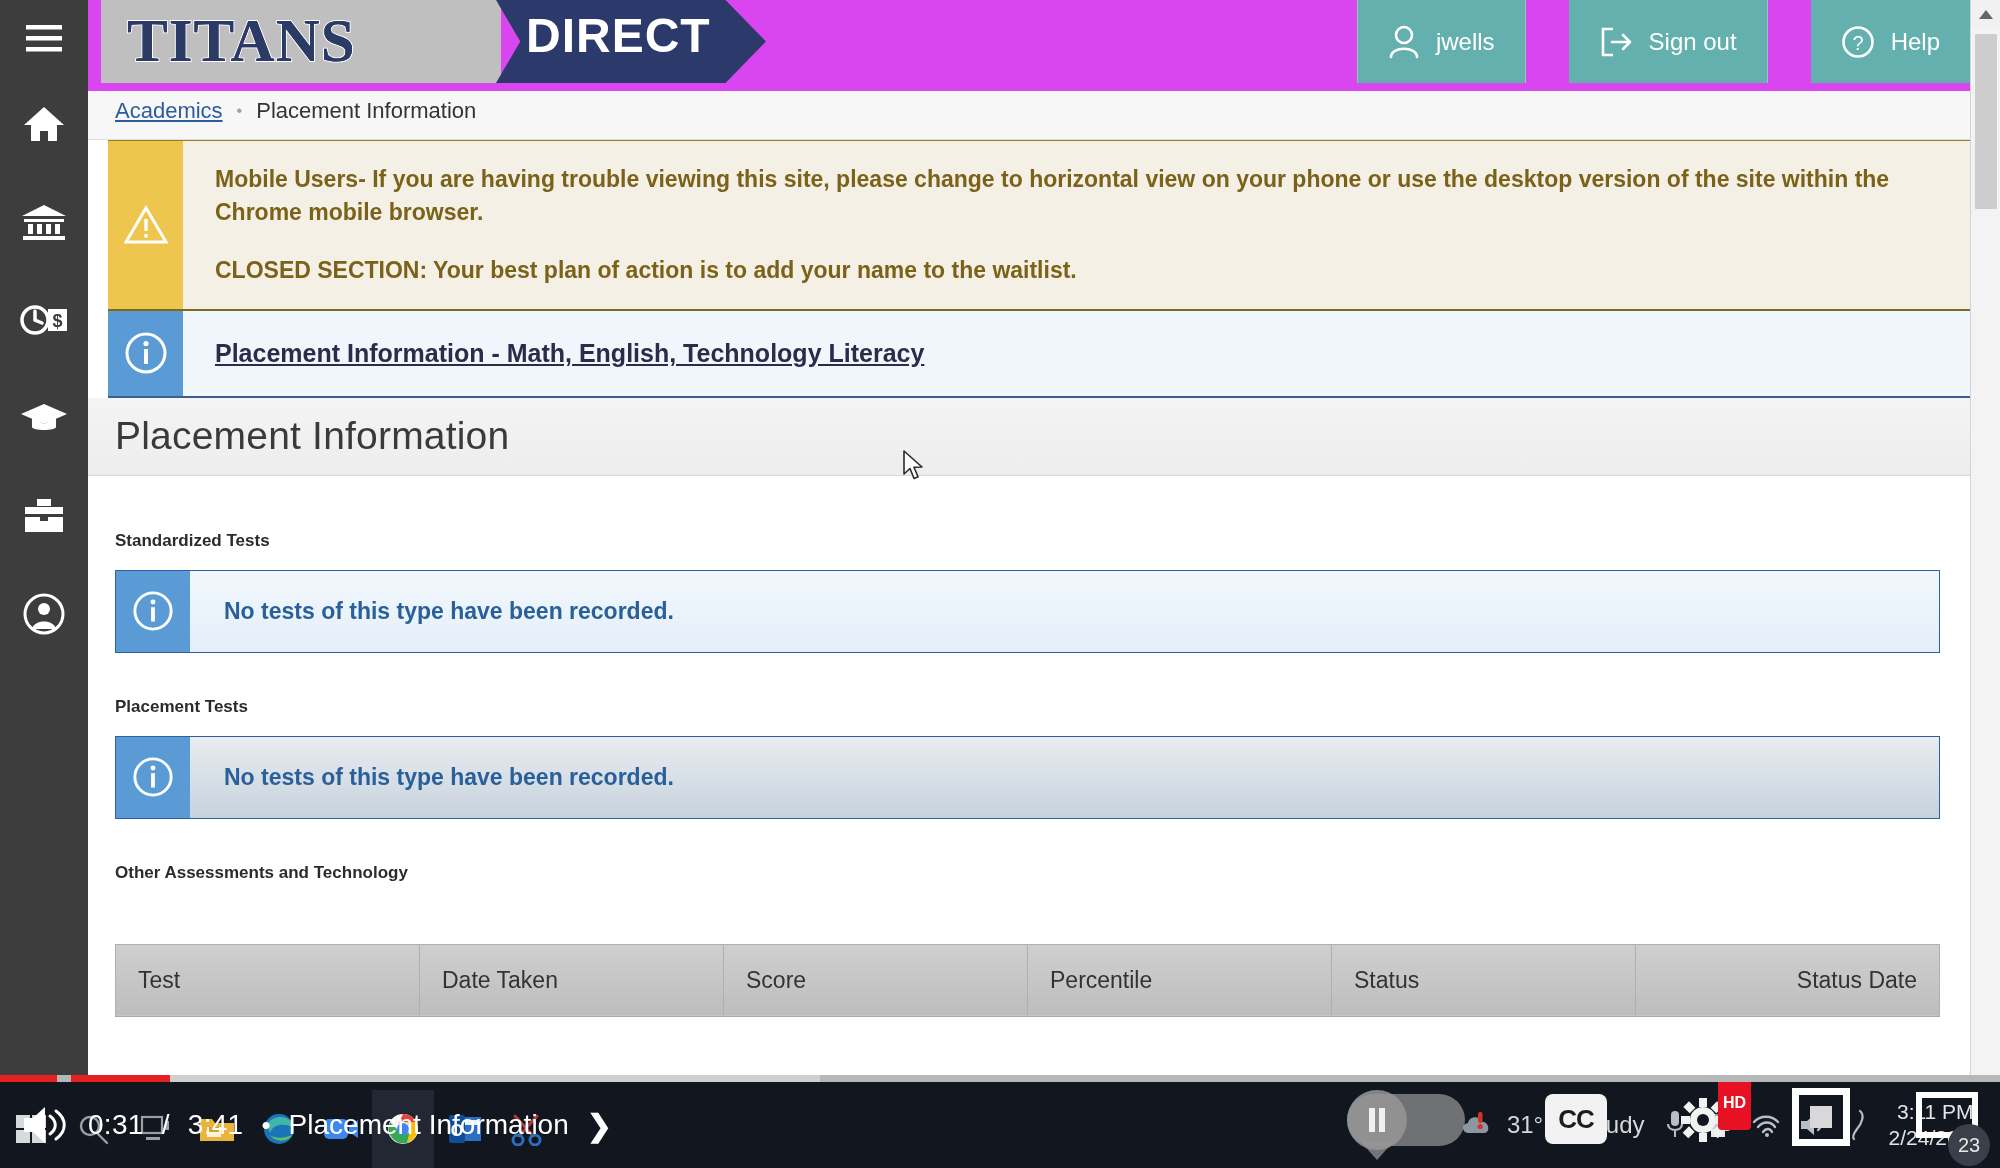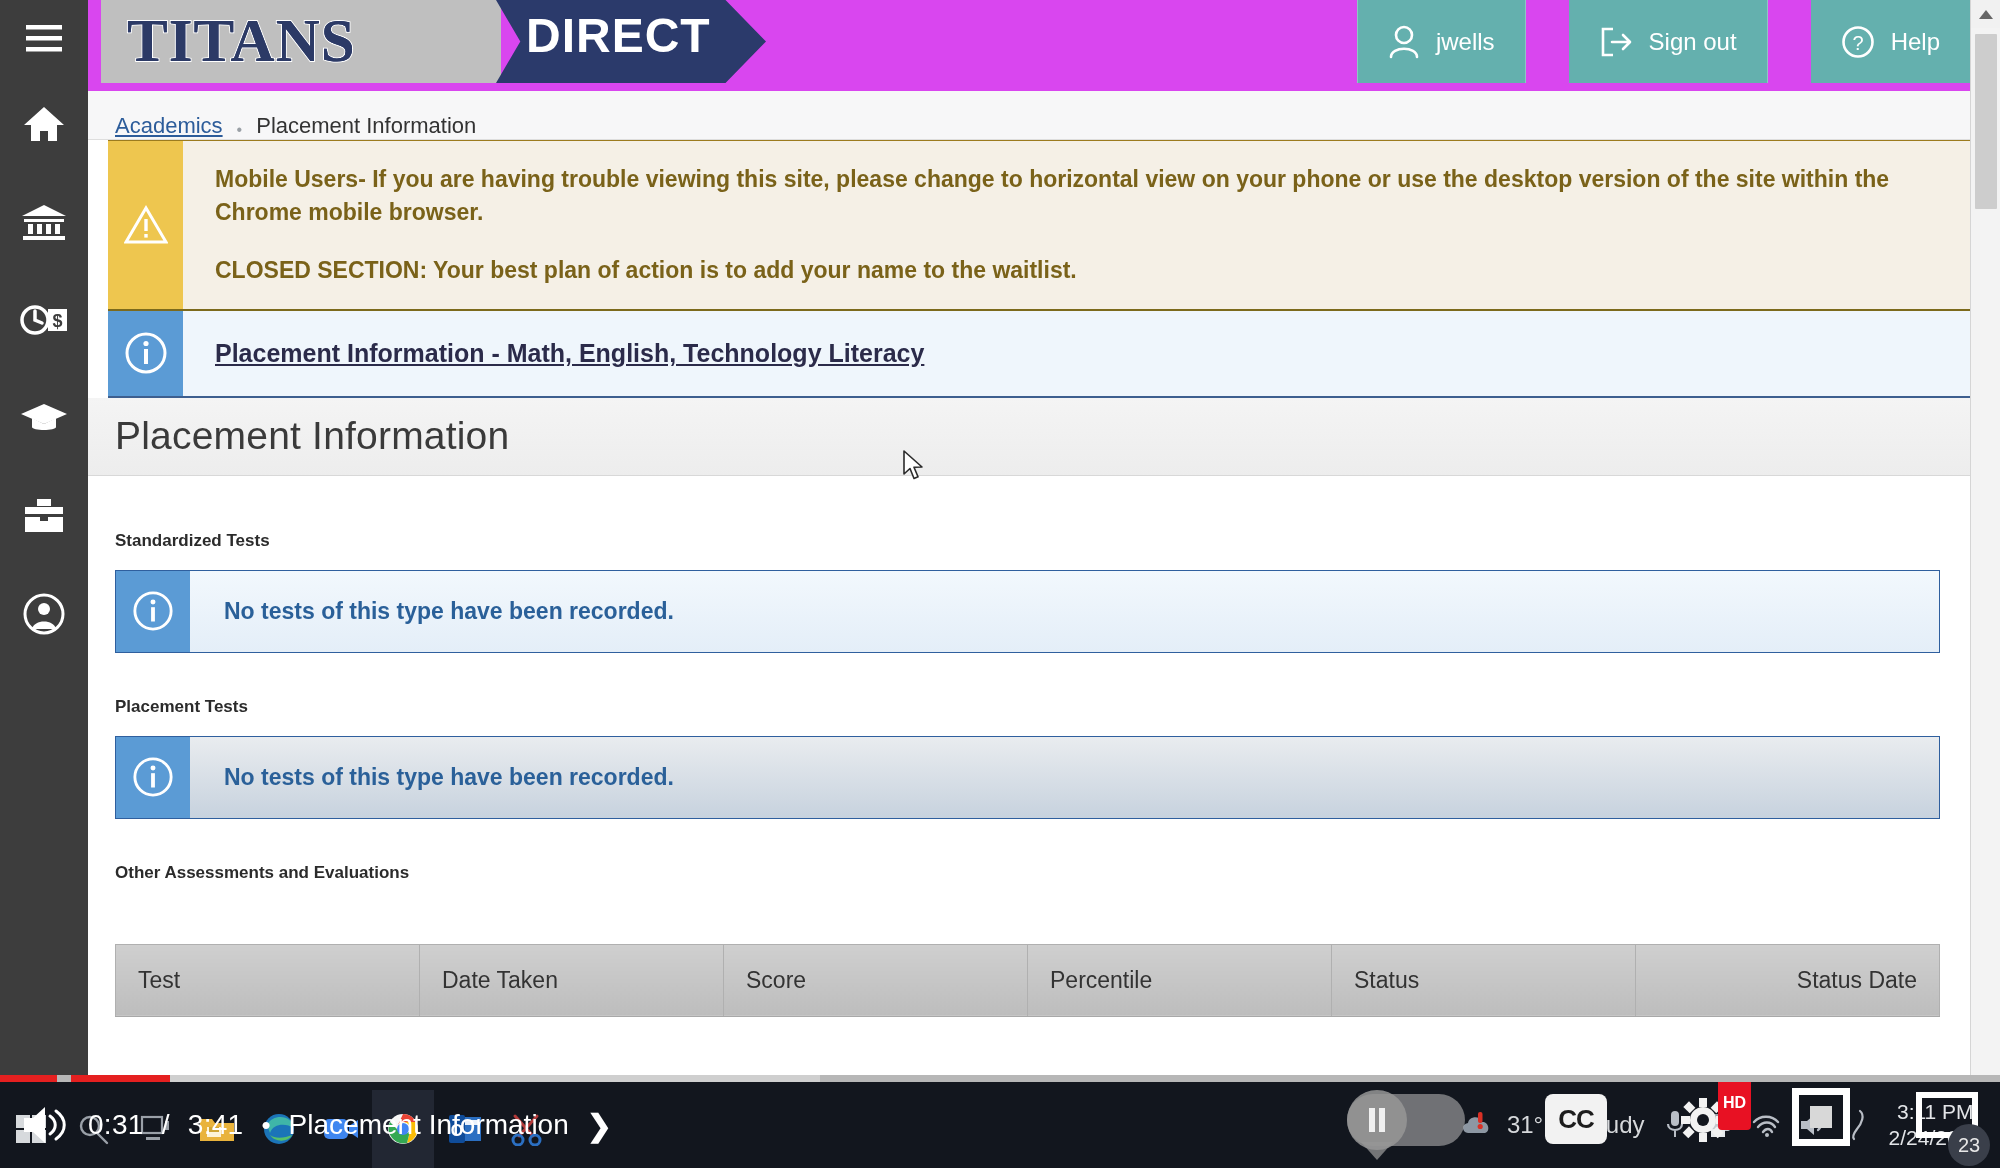--- a/index.html
+++ b/index.html
@@ -66,21 +66,21 @@
   .hdr-btn:last-child{border-right:none;}
   .hdr-btn svg{flex:none;}
 
   
   .page{
     position:absolute;left:88px;top:83px;right:30px;bottom:0;background:#fff;
     overflow:hidden;
   }
 
   .breadcrumb{
-    height:57px;display:flex;align-items:flex-end;padding-left:27px;gap:14px;
+    height:57px;display:flex;align-items:center;padding-left:27px;gap:14px;
     background:#f7f7f8;border-bottom:1px solid #dedede;font-size:22px;
   }
   .bc-link{color:#2c5c9a;text-decoration:underline;cursor:pointer;}
   .bc-sep{color:#9aa0a6;font-size:16px;}
   .bc-cur{color:#333;}
 
   
   .alert{display:flex;align-items:stretch;margin-left:20px;}
   .alert-icon{width:75px;flex:none;display:flex;align-items:center;justify-content:center;}
   .alert-body{flex:1;padding:22px 30px 22px 32px;}
@@ -392,21 +392,21 @@
         <div class="p-icon">
           <svg width="42" height="42" viewBox="0 0 44 44">
               <circle cx="22" cy="22" r="19" fill="none" stroke="#fff" stroke-width="3"></circle>
               <circle cx="22" cy="12.5" r="2.6" fill="#fff"></circle>
               <rect x="20" y="18" width="4" height="15" fill="#fff"></rect>
             </svg>
         </div>
         <div class="p-body">No tests of this type have been recorded.</div>
       </div>
 
-      <h2 class="sec-head tight">Other Assessments and Evaluations</h2>
+      <h2 class="sec-head tight">Other Assessments and Technology</h2>
 
       <div class="tbl-wrap">
         <table class="assessments">
           <thead>
             <tr>
               <th>Test</th>
               <th>Date Taken</th>
               <th>Score</th>
               <th>Percentile</th>
               <th>Status</th>

